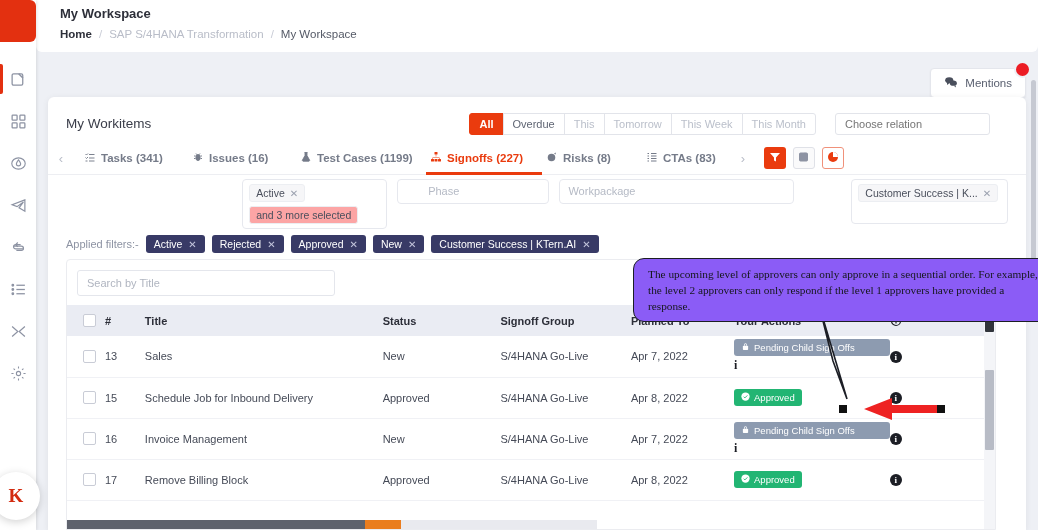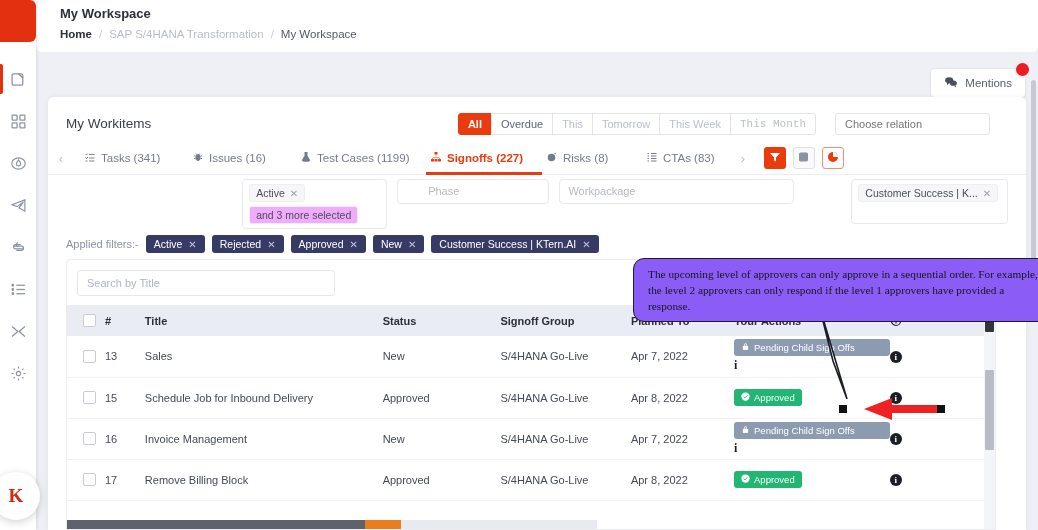--- a/index.html
+++ b/index.html
@@ -94,21 +94,21 @@
     position: absolute; right: 36px; top: 16px;
     display: flex; align-items: stretch; gap: 19px;
   }
   .seg { display: flex; }
   .seg-btn {
     font-size: 11px; padding: 4px 9px; cursor: pointer;
     border: 1px solid #e2e4ea; background: #fff; color: #babfca;
     margin-left: -1px;
   }
   .seg-btn:first-child { margin-left: 0; border-radius: 3px 0 0 3px; }
-  .seg-btn:last-child { border-radius: 0 3px 3px 0; font-family: Liberation Mono, monospace; }
+  .seg-btn:last-child { border-radius: 0 3px 3px 0; }
   .seg-btn.on { background: #ea3b0e; border-color: #ea3b0e; color: #fff; font-weight: bold; }
   .seg-btn.dark { color: #5f6573; text-align: right; }
   .relation-input {
     width: 155px; font-size: 11px; padding: 4px 9px;
     border: 1px solid #e2e4ea; border-radius: 3px;
     color: #b5bac5; background: #fff; outline: none;
     font-family: "Liberation Sans", sans-serif;
   }
 
   
@@ -117,21 +117,21 @@
     display: flex; align-items: center;
     border-bottom: 1px solid #edeef2;
   }
   .tab-arrow {
     width: 26px; text-align: center; color: #b9bdc8;
     font-size: 13px; cursor: pointer; flex: none;
   }
   .tab {
     display: flex; align-items: center; gap: 5px;
     font-size: 11.5px; color: #757b89; cursor: pointer;
-    height: 33px; padding: 0 4px; position: relative; flex: none;
+    height: 33px; padding: 0 4px; position: relative; flex: none; font-weight: bold;
   }
   .tab svg { width: 12px; height: 12px; }
   .tab.active { color: #ea3b0e; font-weight: bold; }
   .tab.active::after {
     content: ""; position: absolute; left: 0; right: 0; bottom: 0;
     height: 2.5px; background: #ea3b0e;
   }
   .tab-icons { display: flex; gap: 7px; align-items: center; margin-left: 8px; }
   .ticon {
     width: 22px; height: 22px; border-radius: 3px;
@@ -160,21 +160,21 @@
   .fbox.plain { width: 155px; align-items: center; padding-left: 28px; }
   .fbox.wide { width: 240px; align-items: center; text-align: right; }
   .fbox.cs { width: 160px; min-height: 45px; }
   .fplaceholder { font-size: 11px; color: #b5bac5; padding: 1px 2px; }
   .ftag {
     display: inline-flex; align-items: center; gap: 5px;
     background: #f6f6f8; border: 1px solid #eceef2; border-radius: 3px;
     font-size: 10.5px; color: #4a4f5c; padding: 2px 6px; white-space: nowrap;
   }
   .ftag .x { color: #9aa0ae; font-size: 10px; cursor: pointer; }
-  .ftag.bare { background: #f0abfc; border-color: #eceef2; }
+  .ftag.bare { background: #fca5a5; border-color: #eceef2; }
 
   
   .applied {
     position: absolute; left: 18px; top: 138px;
     display: flex; align-items: center; gap: 7px;
   }
   .applied-label { font-size: 11px; color: #8d93a3; }
   .chip {
     display: inline-flex; align-items: center; gap: 6px;
     background: #383a66; color: #fff; border-radius: 3px;

